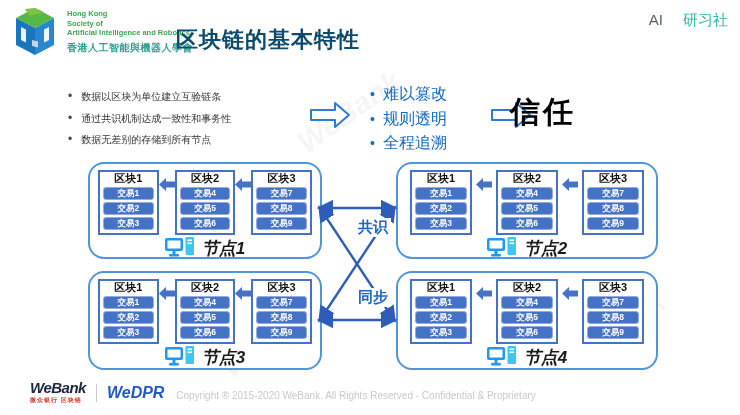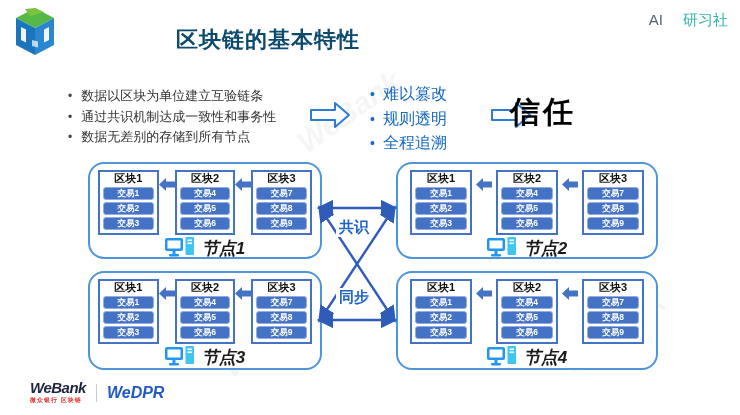--- a/index.html
+++ b/index.html
@@ -18,21 +18,21 @@
   .org-en{font-size:7.5px;font-weight:bold;color:#3ea64b;line-height:9.5px;}
   .org-zh{font-size:10px;color:#2f9e8f;margin-top:3px;letter-spacing:0.5px;font-weight:bold;}
   .slide-title{position:absolute;left:176px;top:25px;font-size:22px;font-weight:bold;color:#0c4a6e;letter-spacing:1px;}
   .ai-club{position:absolute;right:12px;top:11px;font-size:15px;}
   .ai-club .ai{color:#54616e;}
   .ai-club .club{color:#2fb3a6;margin-left:20px;}
 
   
   ul.bullets{list-style:none;margin:0;padding:0;position:absolute;}
   .list-black{left:68px;top:86px;}
-  .list-black li{font-size:13px;color:#333;line-height:20.5px;white-space:nowrap;}
+  .list-black li{font-size:10px;color:#333;line-height:20.5px;white-space:nowrap;}
   .list-black li::before{content:"•";margin-right:9px;font-size:12px;color:#444;}
   .list-blue{left:370px;top:82px;}
   .list-blue li{font-size:16px;color:#1568c0;line-height:23.5px;white-space:nowrap;}
   .list-blue li::before{content:"•";margin-right:8px;font-size:14px;color:#1568c0;}
   .arrow-outline{position:absolute;}
   #arrow1{left:308px;top:100px;}
   #arrow2{left:489px;top:100px;}
   .trust{position:absolute;left:510px;top:92px;font-size:30px;font-weight:bold;color:#000000;letter-spacing:3px;}
 
   
@@ -47,21 +47,21 @@
          padding:0 3px 3px;box-sizing:border-box;}
   .block-title{font-size:11px;font-weight:bold;text-align:center;color:#111;line-height:13px;}
   .tx{background:#4472c4;border:1px solid #93abe2;border-radius:3px;color:#fff;font-size:8.5px;
       font-weight:bold;text-align:center;padding:1px 0;margin-top:2px;line-height:9px;}
   .block-arrow{margin-top:7px;flex:0 0 auto;}
   .node-footer{display:flex;justify-content:center;align-items:flex-start;gap:7px;padding:2px 0 0;font-style:italic;}
   .node-label{font-size:17px;font-weight:bold;color:#1a1a1a;}
 
   
   .cross-arrows{position:absolute;left:314px;top:196px;}
-  .net-label{position:absolute;color:#1f63c5;font-weight:bold;font-size:15px;background:#fff;padding:0 3px;}
+  .net-label{position:absolute;color:#1f63c5;font-weight:bold;font-size:15px;background:#fff;padding:0 3px;margin-left:19px;}
   #consensus-label{left:336px;top:218px;}
   #sync-label{left:336px;top:288px;}
 
   
   .footer-left{position:absolute;left:30px;top:380px;display:flex;align-items:center;gap:10px;}
   .webank-logo{display:flex;flex-direction:column;align-items:flex-start;}
   .webank-name{font-style:italic;font-weight:bold;font-size:15px;color:#1d2440;letter-spacing:-0.5px;line-height:15px;}
   .webank-sub{font-size:6px;color:#e0342f;font-weight:bold;letter-spacing:1px;margin-top:1px;}
   .footer-divider{width:1px;height:18px;background:#ccc;}
   .wedpr-name{font-style:italic;font-weight:bold;font-size:16px;color:#2058c8;}
@@ -84,20 +84,26 @@
   <div class="org-logo">
     <svg width="46" height="50" viewBox="0 0 46 50">
       <polygon points="23,1 42,11 23,21 4,11" fill="#56b947"></polygon>
       <polygon points="13,2 23,1 32,5 18,9" fill="#7dc242"></polygon>
       <polygon points="4,11 23,21 23,48 4,38" fill="#1b75bc"></polygon>
       <polygon points="42,11 23,21 23,48 42,38" fill="#2a87cf"></polygon>
       <path d="M9 20 l5 2.6 v13 l-5 -2.6 z" fill="#fff" opacity="0.92"></path>
       <path d="M32 22.6 l5 -2.6 v13 l-5 2.6 z" fill="#fff" opacity="0.92"></path>
       <path d="M20 28 l6 0 v6 l-6 0 z" fill="#fff" opacity="0.7" transform="skewY(14)"></path>
     </svg>
+    <div class="org-text">
+      <span class="org-en">Hong Kong</span>
+      <span class="org-en">Society of</span>
+      <span class="org-en">Artificial Intelligence and Robotics</span>
+      <span class="org-zh">香港人工智能與機器人學會</span>
+    </div>
   </div>
 
   <div class="slide-title">区块链的基本特性</div>
 
   <div class="ai-club">
     <span class="ai">AI</span><span class="club">研习社</span>
   </div>
 
   <ul class="bullets list-black">
     <li>数据以区块为单位建立互验链条</li>
@@ -297,14 +303,15 @@
   <div class="net-label" id="sync-label">同步</div>
 
   <div class="footer-left">
     <div class="webank-logo">
       <span class="webank-name">WeBank</span>
       <span class="webank-sub">微众银行 区块链</span>
     </div>
     <div class="footer-divider"></div>
     <span class="wedpr-name">WeDPR</span>
   </div>
+  <div class="copyright">Copyright ® 2015-2020 WeBank. All Rights Reserved - Confidential &amp; Proprietary</div>
 
 </div>
 
 </body></html>

